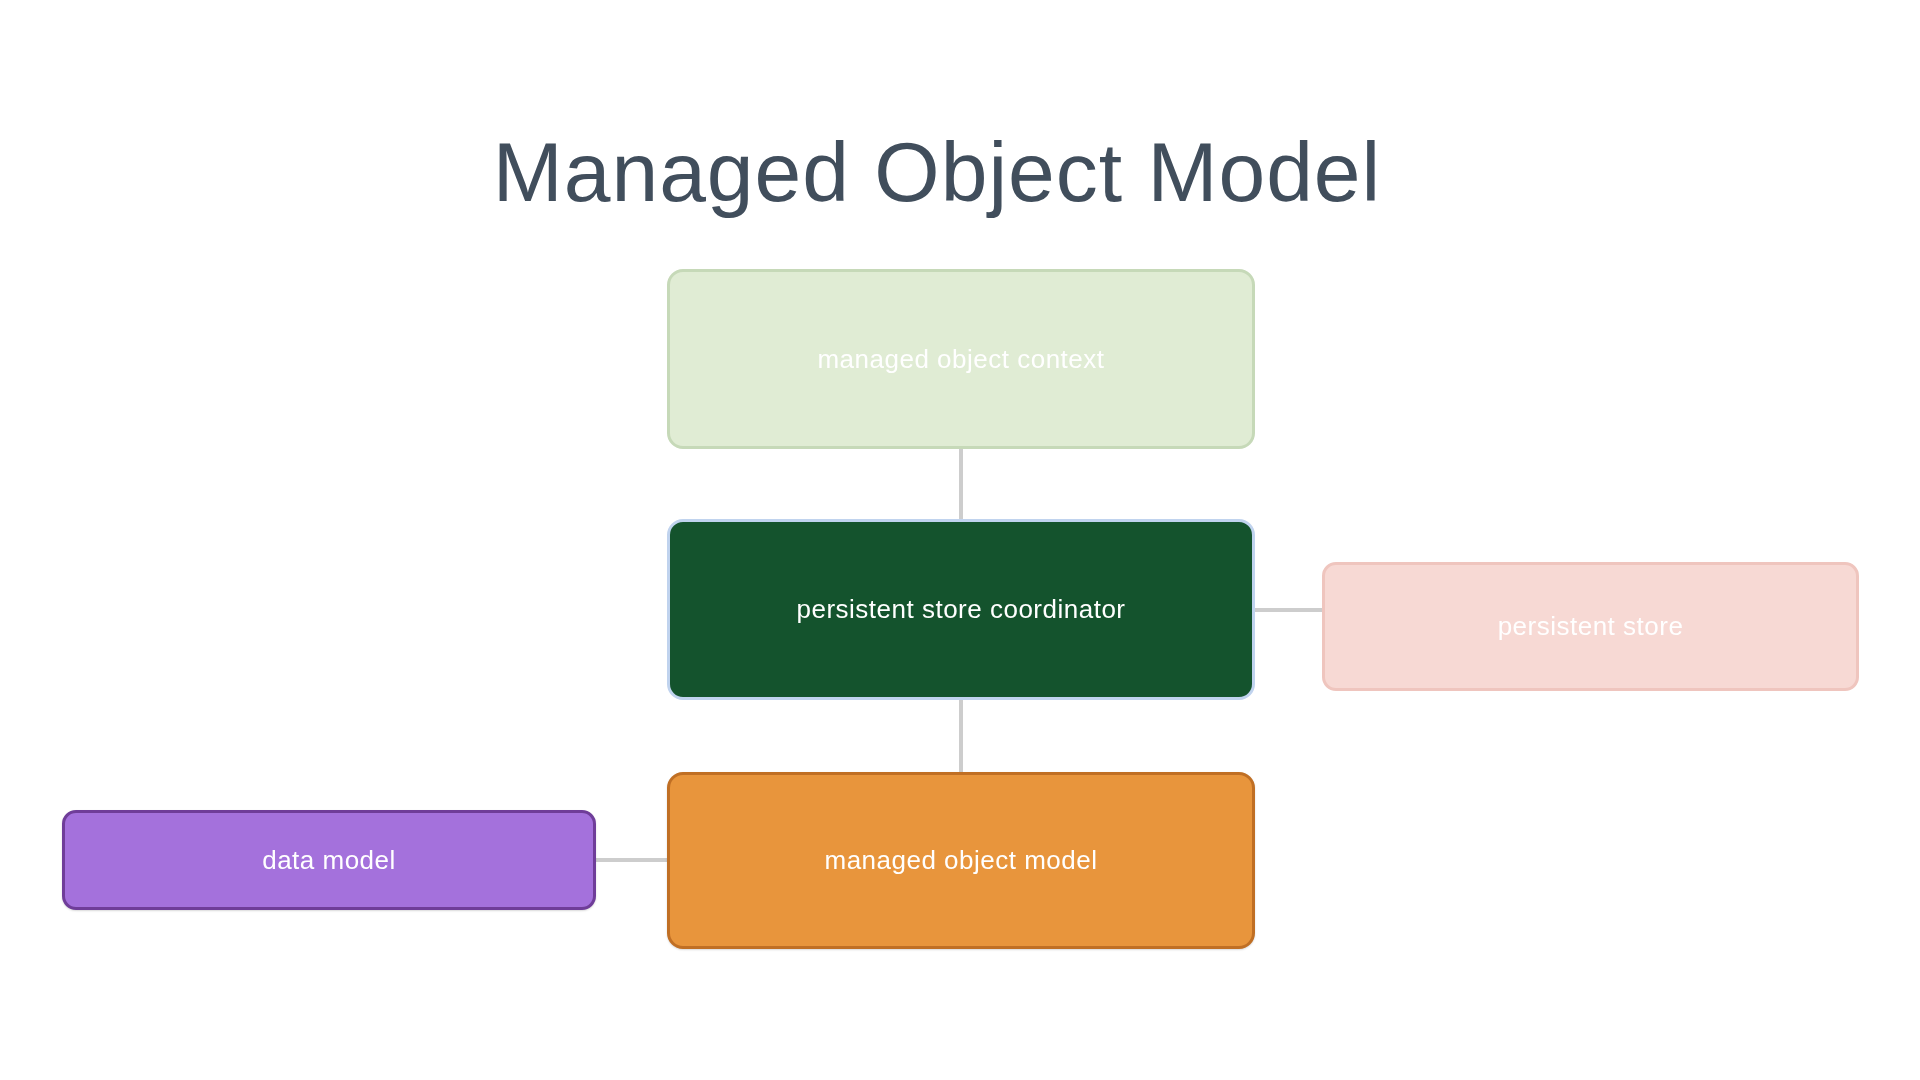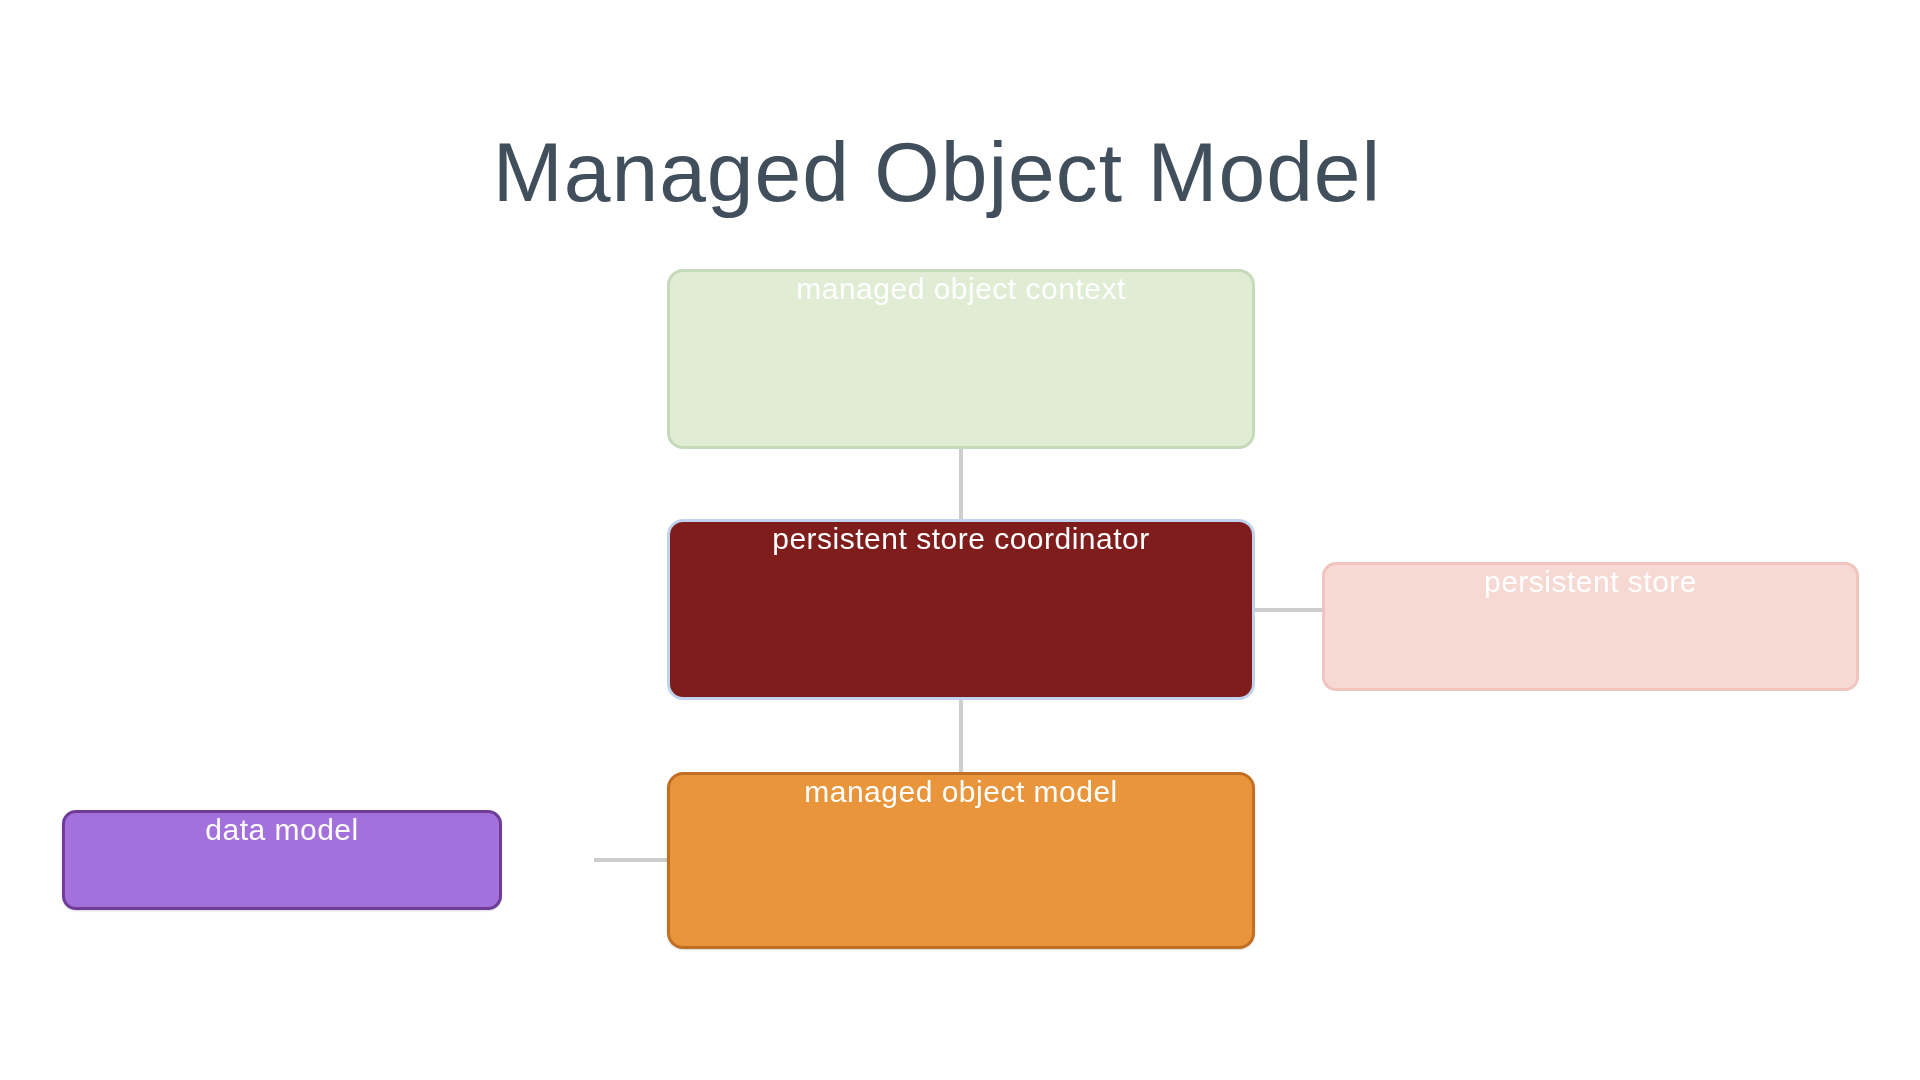--- a/index.html
+++ b/index.html
@@ -27,34 +27,34 @@
     line-height: 1.05;
     color: #414e5c;
     white-space: nowrap;
   }
   .node {
     position: absolute;
     box-sizing: border-box;
     border: 3px solid transparent;
     border-radius: 16px;
     display: flex;
-    align-items: flex-start;
+    align-items: center;
     justify-content: center;
-    font-size: 30px;
+    font-size: 26px;
     font-weight: 300;
     letter-spacing: 0.5px;
     color: #ffffff;
   }
   .node .node-label { white-space: nowrap; }
   .node-context     { left: 667px;  top: 269px; width: 588px; height: 180px; }
   .node-coordinator { left: 667px;  top: 519px; width: 588px; height: 181px; }
   .node-store       { left: 1322px; top: 562px; width: 537px; height: 129px; border-radius: 14px; }
   .node-model       { left: 667px;  top: 772px; width: 588px; height: 177px;
                       box-shadow: 0 1px 2px rgba(0,0,0,0.15); }
-  .node-datamodel   { left: 62px;   top: 810px; width: 440px; height: 100px; border-radius: 14px;
+  .node-datamodel   { left: 62px;   top: 810px; width: 534px; height: 100px; border-radius: 14px;
                       box-shadow: 0 1px 2px rgba(0,0,0,0.15); }
   .connector {
     position: absolute;
     background: #cdcdcd;
   }
   .conn-context-coordinator { left: 959px;  top: 447px; width: 4px;  height: 74px; }
   .conn-coordinator-model   { left: 959px;  top: 698px; width: 4px;  height: 76px; }
   .conn-coordinator-store   { left: 1253px; top: 608px; width: 71px; height: 4px; }
   .conn-datamodel-model     { left: 594px;  top: 858px; width: 75px; height: 4px; }
 </style>
@@ -67,21 +67,21 @@
 
   <div class="connector conn-context-coordinator" style="background-color: rgb(205, 205, 205);"></div>
   <div class="connector conn-coordinator-model" style="background-color: rgb(205, 205, 205);"></div>
   <div class="connector conn-coordinator-store" style="background-color: rgb(205, 205, 205);"></div>
   <div class="connector conn-datamodel-model" style="background-color: rgb(205, 205, 205);"></div>
 
   <div class="node node-context" style="background-color: rgb(224, 236, 212); border-color: rgb(198, 217, 184); color: rgb(255, 255, 255);">
     <span class="node-label">managed object context</span>
   </div>
 
-  <div class="node node-coordinator" style="background-color: #7f1d1d; border-color: rgb(192, 211, 238); color: rgb(255, 255, 255);">
+  <div class="node node-coordinator" style="background-color: #14532d; border-color: rgb(192, 211, 238); color: rgb(255, 255, 255);">
     <span class="node-label">persistent store coordinator</span>
   </div>
 
   <div class="node node-store" style="background-color: rgb(247, 217, 212); border-color: rgb(239, 197, 190); color: rgb(255, 255, 255);">
     <span class="node-label">persistent store</span>
   </div>
 
   <div class="node node-model" style="background-color: rgb(232, 149, 60); border-color: rgb(192, 111, 36); color: rgb(255, 255, 255);">
     <span class="node-label">managed object model</span>
   </div>

